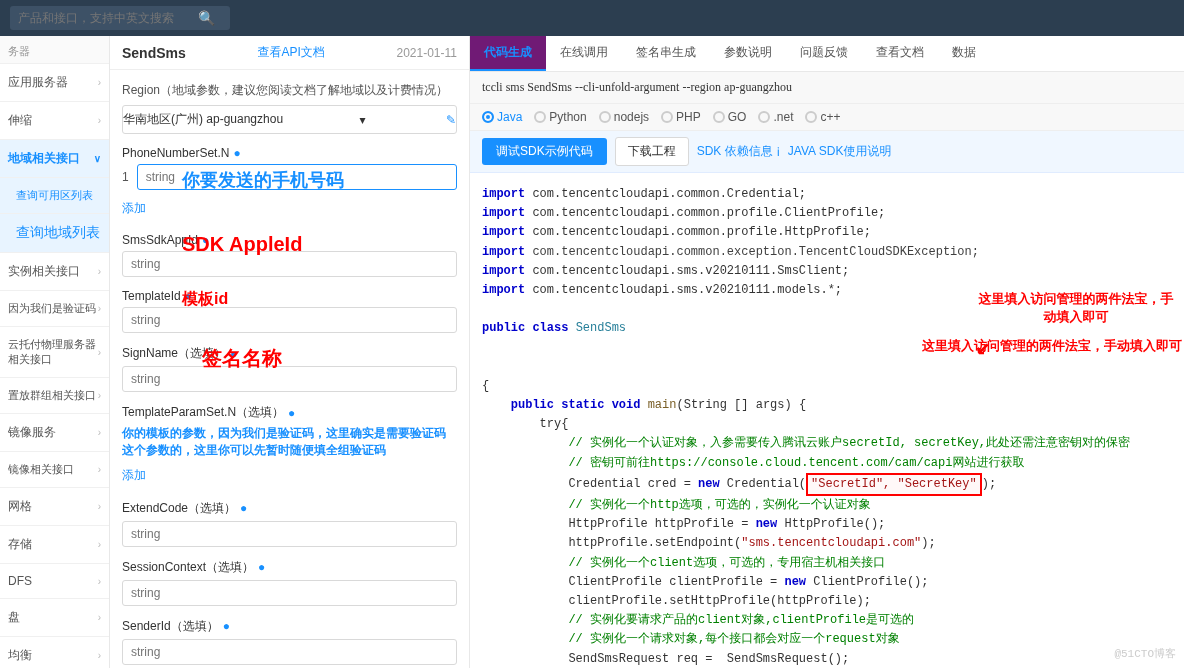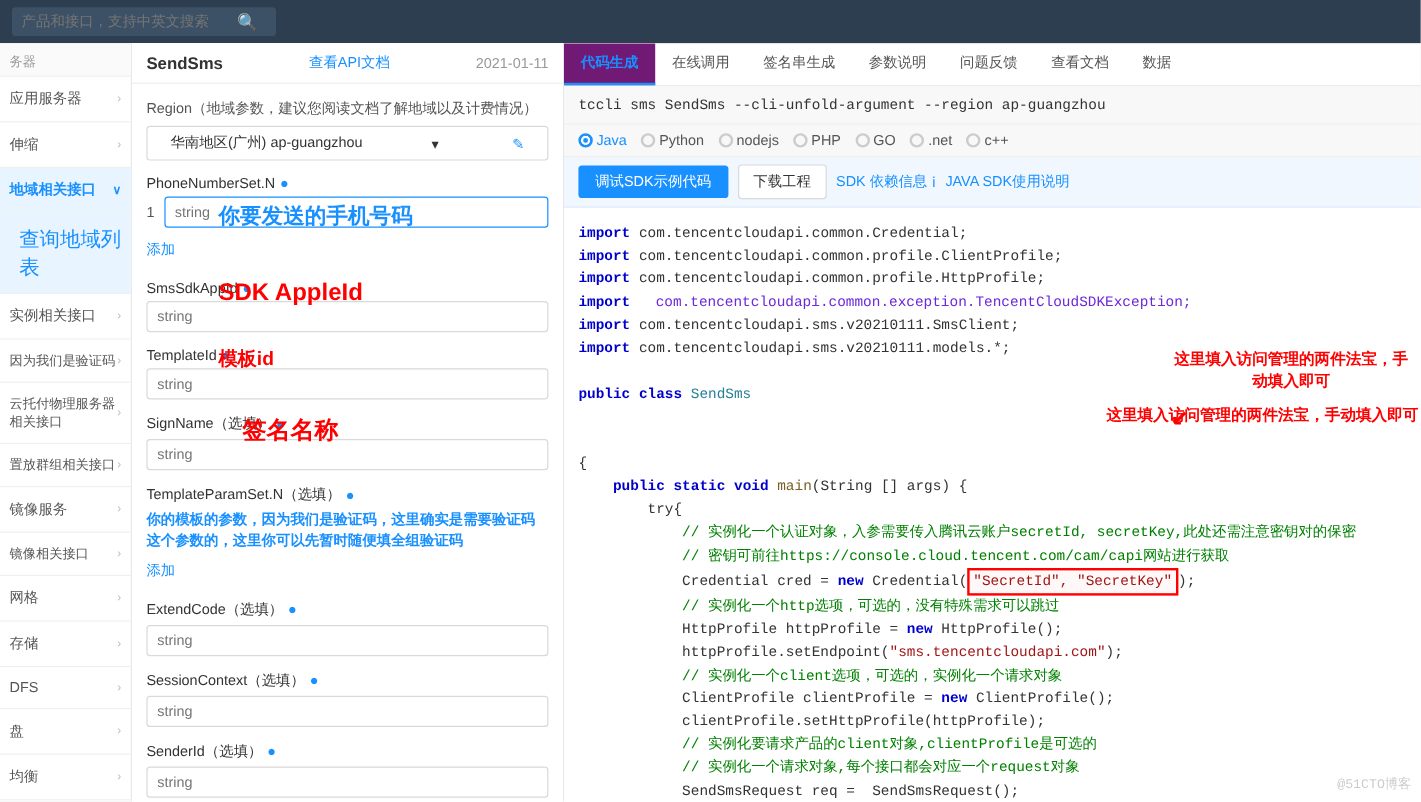--- a/index.html
+++ b/index.html
@@ -24,35 +24,35 @@
     .sidebar-item .arrow { color: #bbb; font-size: 10px; }
     
     
     .middle-panel { width: 360px; background: #fff; border-right: 1px solid #e8e8e8; overflow-y: auto; flex-shrink: 0; }
     .middle-header { padding: 8px 12px; border-bottom: 1px solid #eee; display: flex; align-items: center; justify-content: space-between; }
     .middle-header .api-name { font-size: 14px; font-weight: bold; color: #333; }
     .middle-header .api-link { color: #1890ff; font-size: 12px; cursor: pointer; }
     .middle-header .date { color: #999; font-size: 12px; }
     .middle-content { padding: 12px; }
     .region-label { color: #555; font-size: 12px; margin-bottom: 6px; }
-    .region-select { width: 100%; border: 1px solid #d9d9d9; border-radius: 3px; padding: 5px 19px; font-size: 12px; background: #fff; display: flex; align-items: center; justify-content: space-between; margin-bottom: 12px; }
+    .region-select { width: 100%; border: 1px solid #d9d9d9; border-radius: 3px; padding: 5px 0; font-size: 12px; background: #fff; display: flex; align-items: center; justify-content: space-between; margin-bottom: 12px; }
     .form-section { margin-bottom: 12px; }
     .form-label { font-size: 12px; color: #333; margin-bottom: 4px; display: flex; align-items: center; gap: 4px; }
     .form-label .required { color: #1890ff; }
     .form-input { width: 100%; border: 1px solid #d9d9d9; border-radius: 3px; padding: 5px 8px; font-size: 12px; color: #bbb; outline: none; }
     .input-highlight { border-color: #1890ff !important; color: #1890ff; }
     .phone-row { display: flex; align-items: center; gap: 8px; margin-bottom: 6px; }
     .phone-index { font-size: 12px; color: #555; }
     .add-btn { color: #1890ff; cursor: pointer; font-size: 12px; padding: 4px 0; }
     .right-tabs { display: flex; background: #fff; border-bottom: 1px solid #e8e8e8; }
     .right-tab { padding: 8px 14px; font-size: 12px; color: #555; cursor: pointer; border-bottom: 2px solid transparent; white-space: nowrap; }
     .right-tab.active { color: #1890ff; border-bottom-color: #1890ff; font-weight: bold; background: #701a75; }
     
     .code-header { background: #f8f8f8; padding: 8px 12px; border-bottom: 1px solid #eee; font-size: 12px; color: #555; }
-    .cli-cmd { color: #333; font-family: Liberation Mono, monospace; font-size: 12px; }
+    .cli-cmd { color: #333; font-family: Liberation Serif, serif; font-size: 12px; }
     
     .lang-bar { background: #f8f8f8; padding: 6px 12px; border-bottom: 1px solid #eee; display: flex; align-items: center; gap: 12px; }
     .lang-option { font-size: 12px; color: #555; cursor: pointer; display: flex; align-items: center; gap: 3px; }
     .lang-option.active { color: #1890ff; }
     .lang-radio { width: 12px; height: 12px; border-radius: 50%; border: 2px solid #ccc; display: inline-block; }
     .lang-radio.active { border-color: #1890ff; background: #1890ff; box-shadow: inset 0 0 0 2px #f8f8f8; }
     
     .action-bar { background: #f0f7ff; padding: 6px 12px; border-bottom: 1px solid #e0ecff; display: flex; gap: 8px; align-items: center; }
     .btn-debug { background: #1890ff; color: #fff; border: none; border-radius: 3px; padding: 5px 14px; cursor: pointer; font-size: 12px; }
     .btn-download { background: #fff; color: #333; border: 1px solid #d9d9d9; border-radius: 3px; padding: 5px 12px; cursor: pointer; font-size: 12px; }
@@ -91,21 +91,24 @@
       </div>
       <div class="sidebar-item">
         <span>伸缩</span>
           <span class="arrow">›</span>
       </div>
 
       <div class="sidebar-item active" style="font-weight:bold; background:#e8f4ff; color:#1890ff;">
         <span>地域相关接口</span>
           <span class="arrow" style="color:#1890ff;">∨</span>
       </div>
-      <div class="sidebar-item active" style="padding-left:16px; color:#1890ff; font-size:17px;">
+      <div class="sidebar-item active" style="padding-left:16px; color:#1890ff; font-size:11px;">
+        <span>查询可用区列表</span>
+      </div>
+      <div class="sidebar-item active" style="padding-left:16px; color:#1890ff; font-size:14px;text-align:center;">
         <span>查询地域列表</span>
       </div>
 
       <div class="sidebar-item">
         <span>实例相关接口</span>
           <span class="arrow">›</span>
       </div>
       <div class="sidebar-item" style="font-size:11px;">
         <span>因为我们是验证码</span>
           <span class="arrow">›</span>
@@ -300,37 +303,37 @@
           <span>SDK 依赖信息</span>
           <span>ℹ</span>
         </span>
         <span class="btn-sdk-usage">JAVA SDK使用说明</span>
       </div>
 
       <div class="code-area" style="position:relative;">
         <div style="white-space:pre;"><span class="kw-import">import</span> <span style="color:#333;">com.tencentcloudapi.common.Credential;</span></div>
         <div style="white-space:pre;"><span class="kw-import">import</span> <span style="color:#333;">com.tencentcloudapi.common.profile.ClientProfile;</span></div>
         <div style="white-space:pre;"><span class="kw-import">import</span> <span style="color:#333;">com.tencentcloudapi.common.profile.HttpProfile;</span></div>
-        <div style="white-space:pre;"><span class="kw-import">import</span> <span style="color:#6d28d9;margin-left:14px;">com.tencentcloudapi.common.exception.TencentCloudSDKException;</span></div>
+        <div style="white-space:pre;"><span class="kw-import">import</span> <span style="color:#404040;">com.tencentcloudapi.common.exception.TencentCloudSDKException;</span></div>
         <div style="white-space:pre;"><span class="kw-import">import</span> <span style="color:#333;margin-top:42px;">com.tencentcloudapi.sms.v20210111.SmsClient;</span></div>
         <div style="white-space:pre;"><span class="kw-import">import</span> <span style="color:#333;">com.tencentcloudapi.sms.v20210111.models.*;</span></div>
         <div>&nbsp;</div>
         <div style="white-space:pre;"><span class="kw-public">public</span> <span class="kw-class">class</span> <span style="color:#267f99;">SendSms</span>
           <span style="position:absolute; right:12px; top:auto; color:red; font-size:13px; font-weight:bold; max-width:250px; text-align:center; line-height:1.3;">这里填入访问管理的两件法宝，手动填入即可</span>
         </div>
         <div>{</div>
         <div style="white-space:pre;">    <span class="kw-public">public</span> <span class="kw-static">static</span> <span class="kw-void">void</span> <span style="color:#795e26;">main</span>(String [] args) {</div>
         <div style="white-space:pre;">        try{</div>
         <div style="white-space:pre; color:#008000;">            // 实例化一个认证对象，入参需要传入腾讯云账户secretId, secretKey,此处还需注意密钥对的保密</div>
         <div style="white-space:pre; color:#008000;">            // 密钥可前往https://console.cloud.tencent.com/cam/capi网站进行获取</div>
         <div style="white-space:pre;">            Credential cred = <span class="kw-new">new</span> Credential(<span style="display:inline-block; border:2px solid red; background:#fff8f8; padding:0 3px; color:#a31515;">"SecretId", "SecretKey"</span>);</div>
-        <div style="white-space:pre; color:#008000;">            // 实例化一个http选项，可选的，没有特殊需求可以跳过</div>
+        <div style="white-space:pre; color:#008000;">            // 实例化一个http选项，可选的，实例化一个认证对象</div>
         <div style="white-space:pre;">            HttpProfile httpProfile = <span class="kw-new">new</span> HttpProfile();</div>
         <div style="white-space:pre;">            httpProfile.setEndpoint(<span style="color:#a31515;">"sms.tencentcloudapi.com"</span>);</div>
-        <div style="white-space:pre; color:#008000;">            // 实例化一个client选项，可选的，实例化一个请求对象</div>
+        <div style="white-space:pre; color:#008000;">            // 实例化一个client选项，可选的，专用宿主机相关接口</div>
         <div style="white-space:pre;">            ClientProfile clientProfile = <span class="kw-new">new</span> ClientProfile();</div>
         <div style="white-space:pre;">            clientProfile.setHttpProfile(httpProfile);</div>
         <div style="white-space:pre; color:#008000;">            // 实例化要请求产品的client对象,clientProfile是可选的</div>
         <div style="white-space:pre; color:#008000;">            // 实例化一个请求对象,每个接口都会对应一个request对象</div>
         <div style="white-space:pre;">            SendSmsRequest req =  SendSmsRequest();</div>
 
         <div style="position:absolute; top:118px; right:8px; color:red; font-size:13px; font-weight:bold; max-width:200px; text-align:center; line-height:1.4; pointer-events:none;">
           这里填入访问管理的两件法宝，手动填入即可
           <div style="color:red; font-size:24px; text-align:left; margin-top:4px;">↙</div>
         </div>

